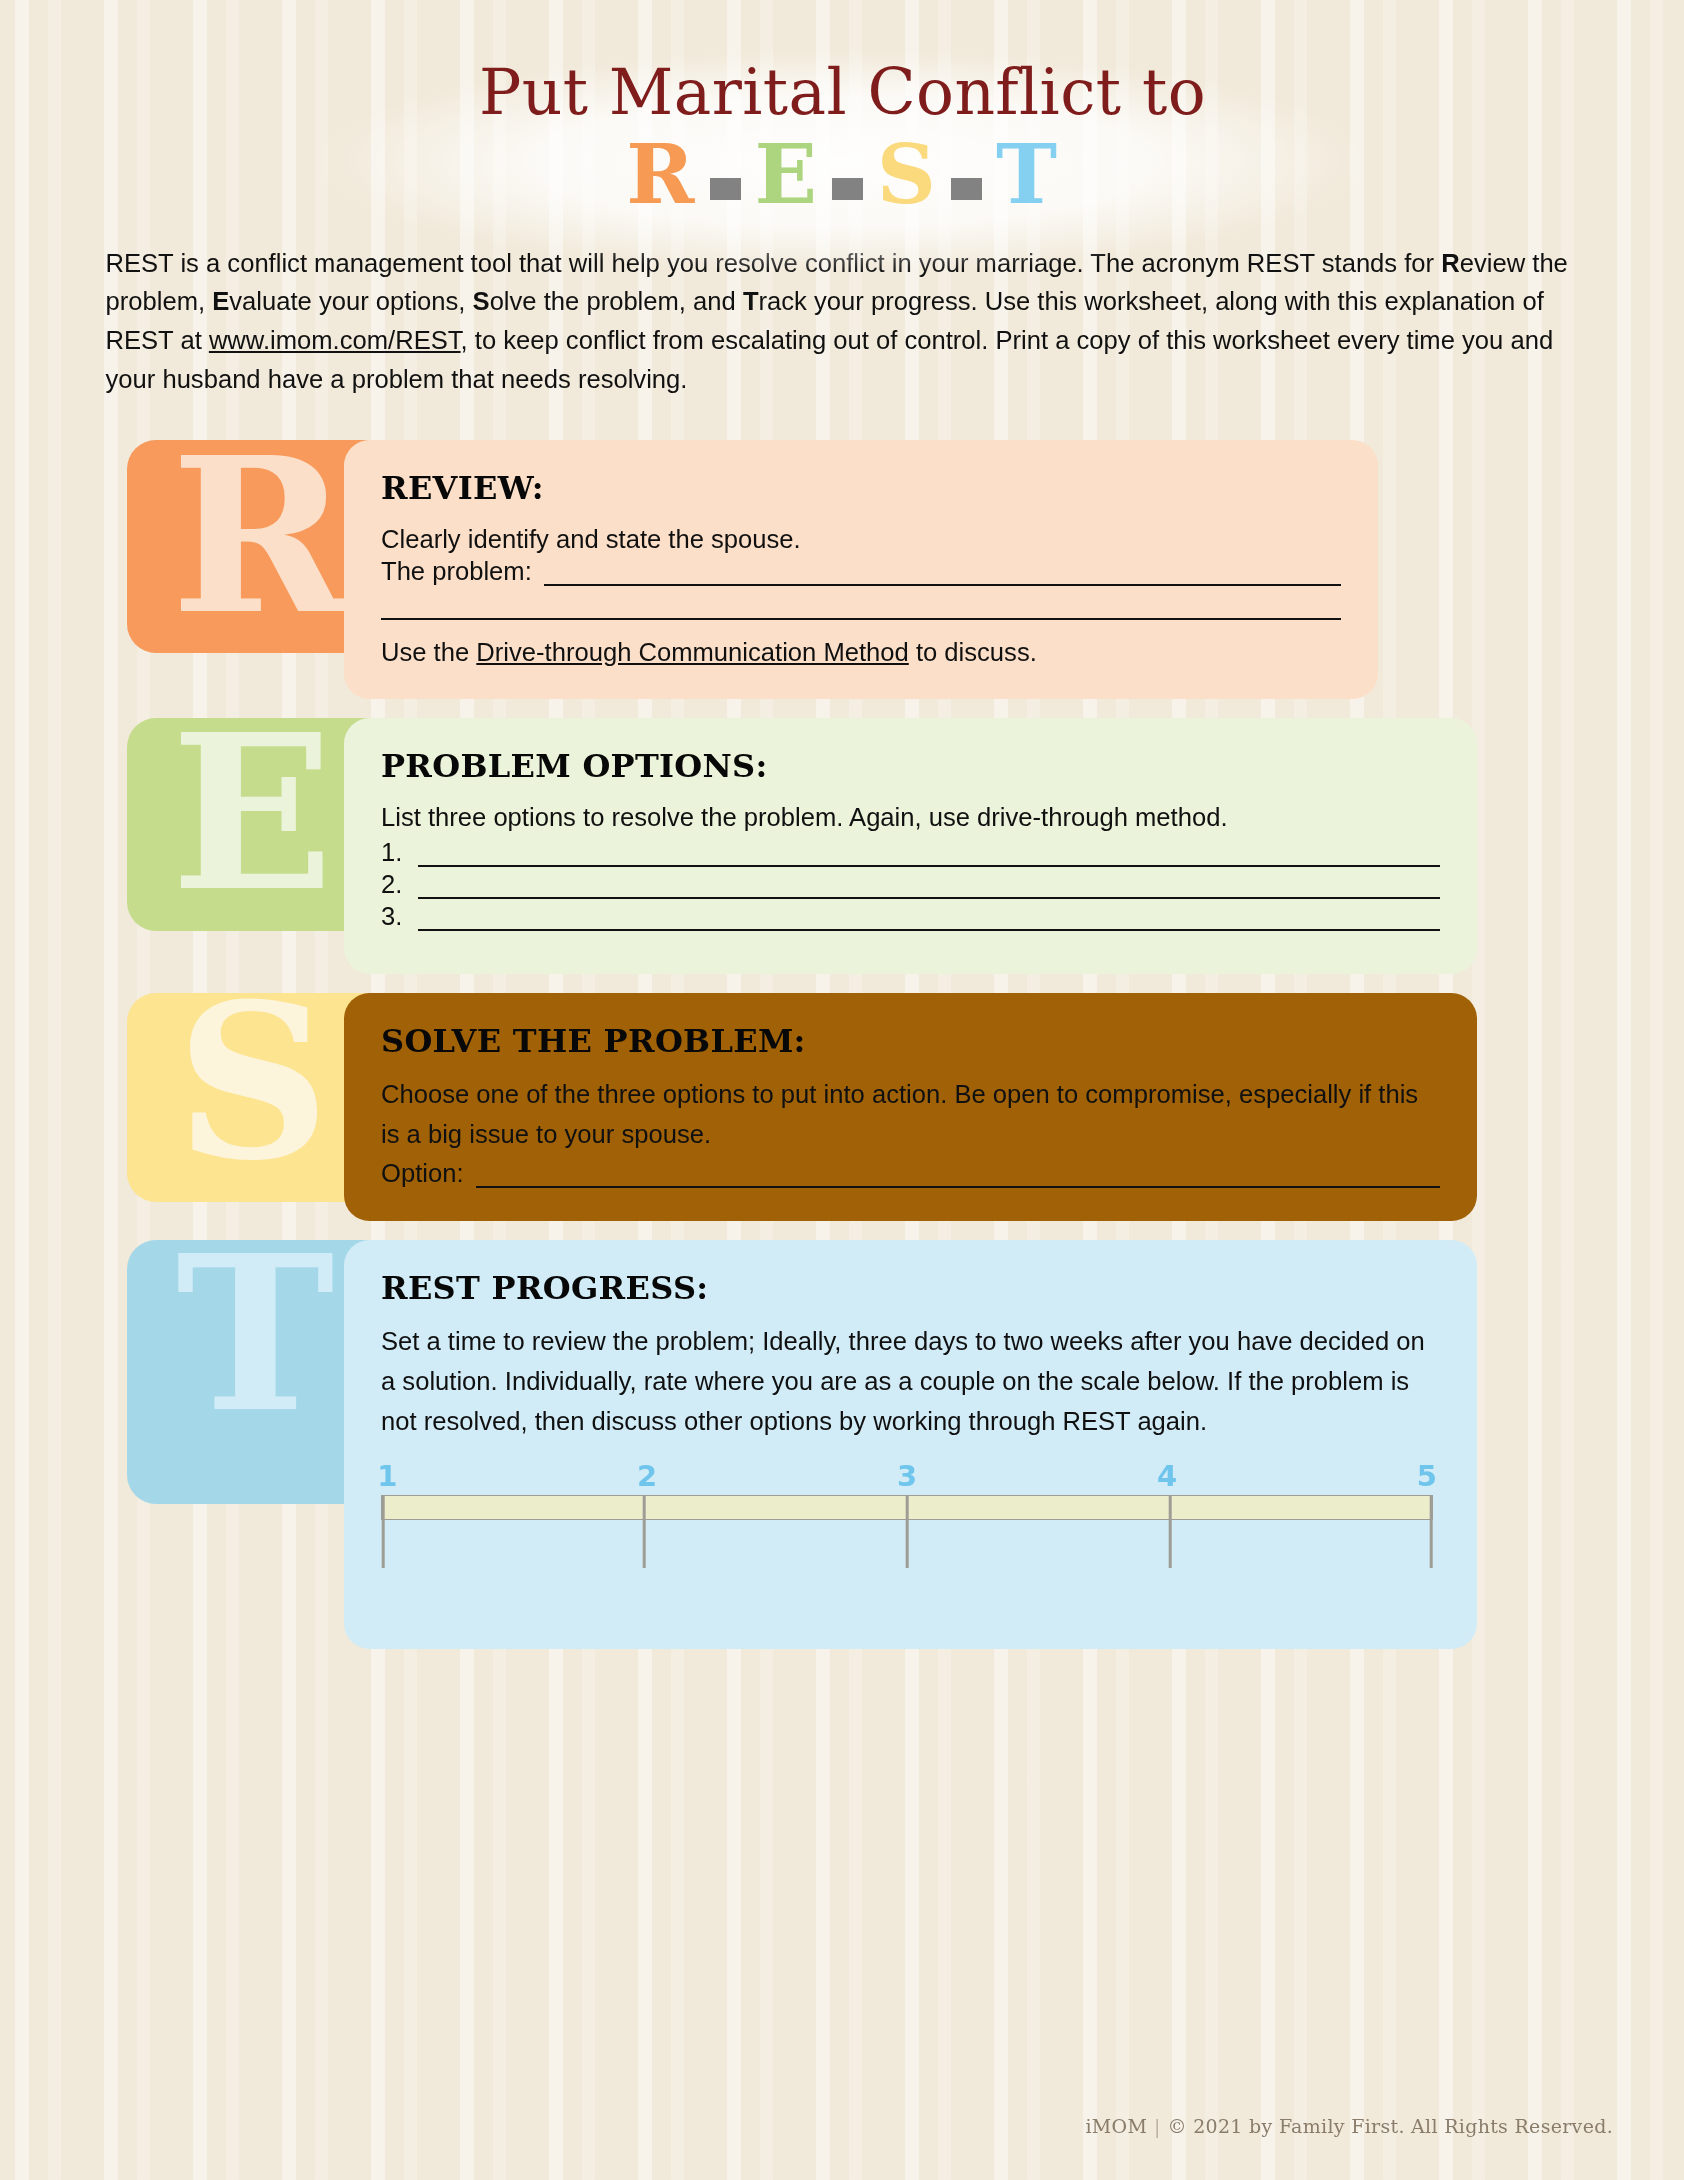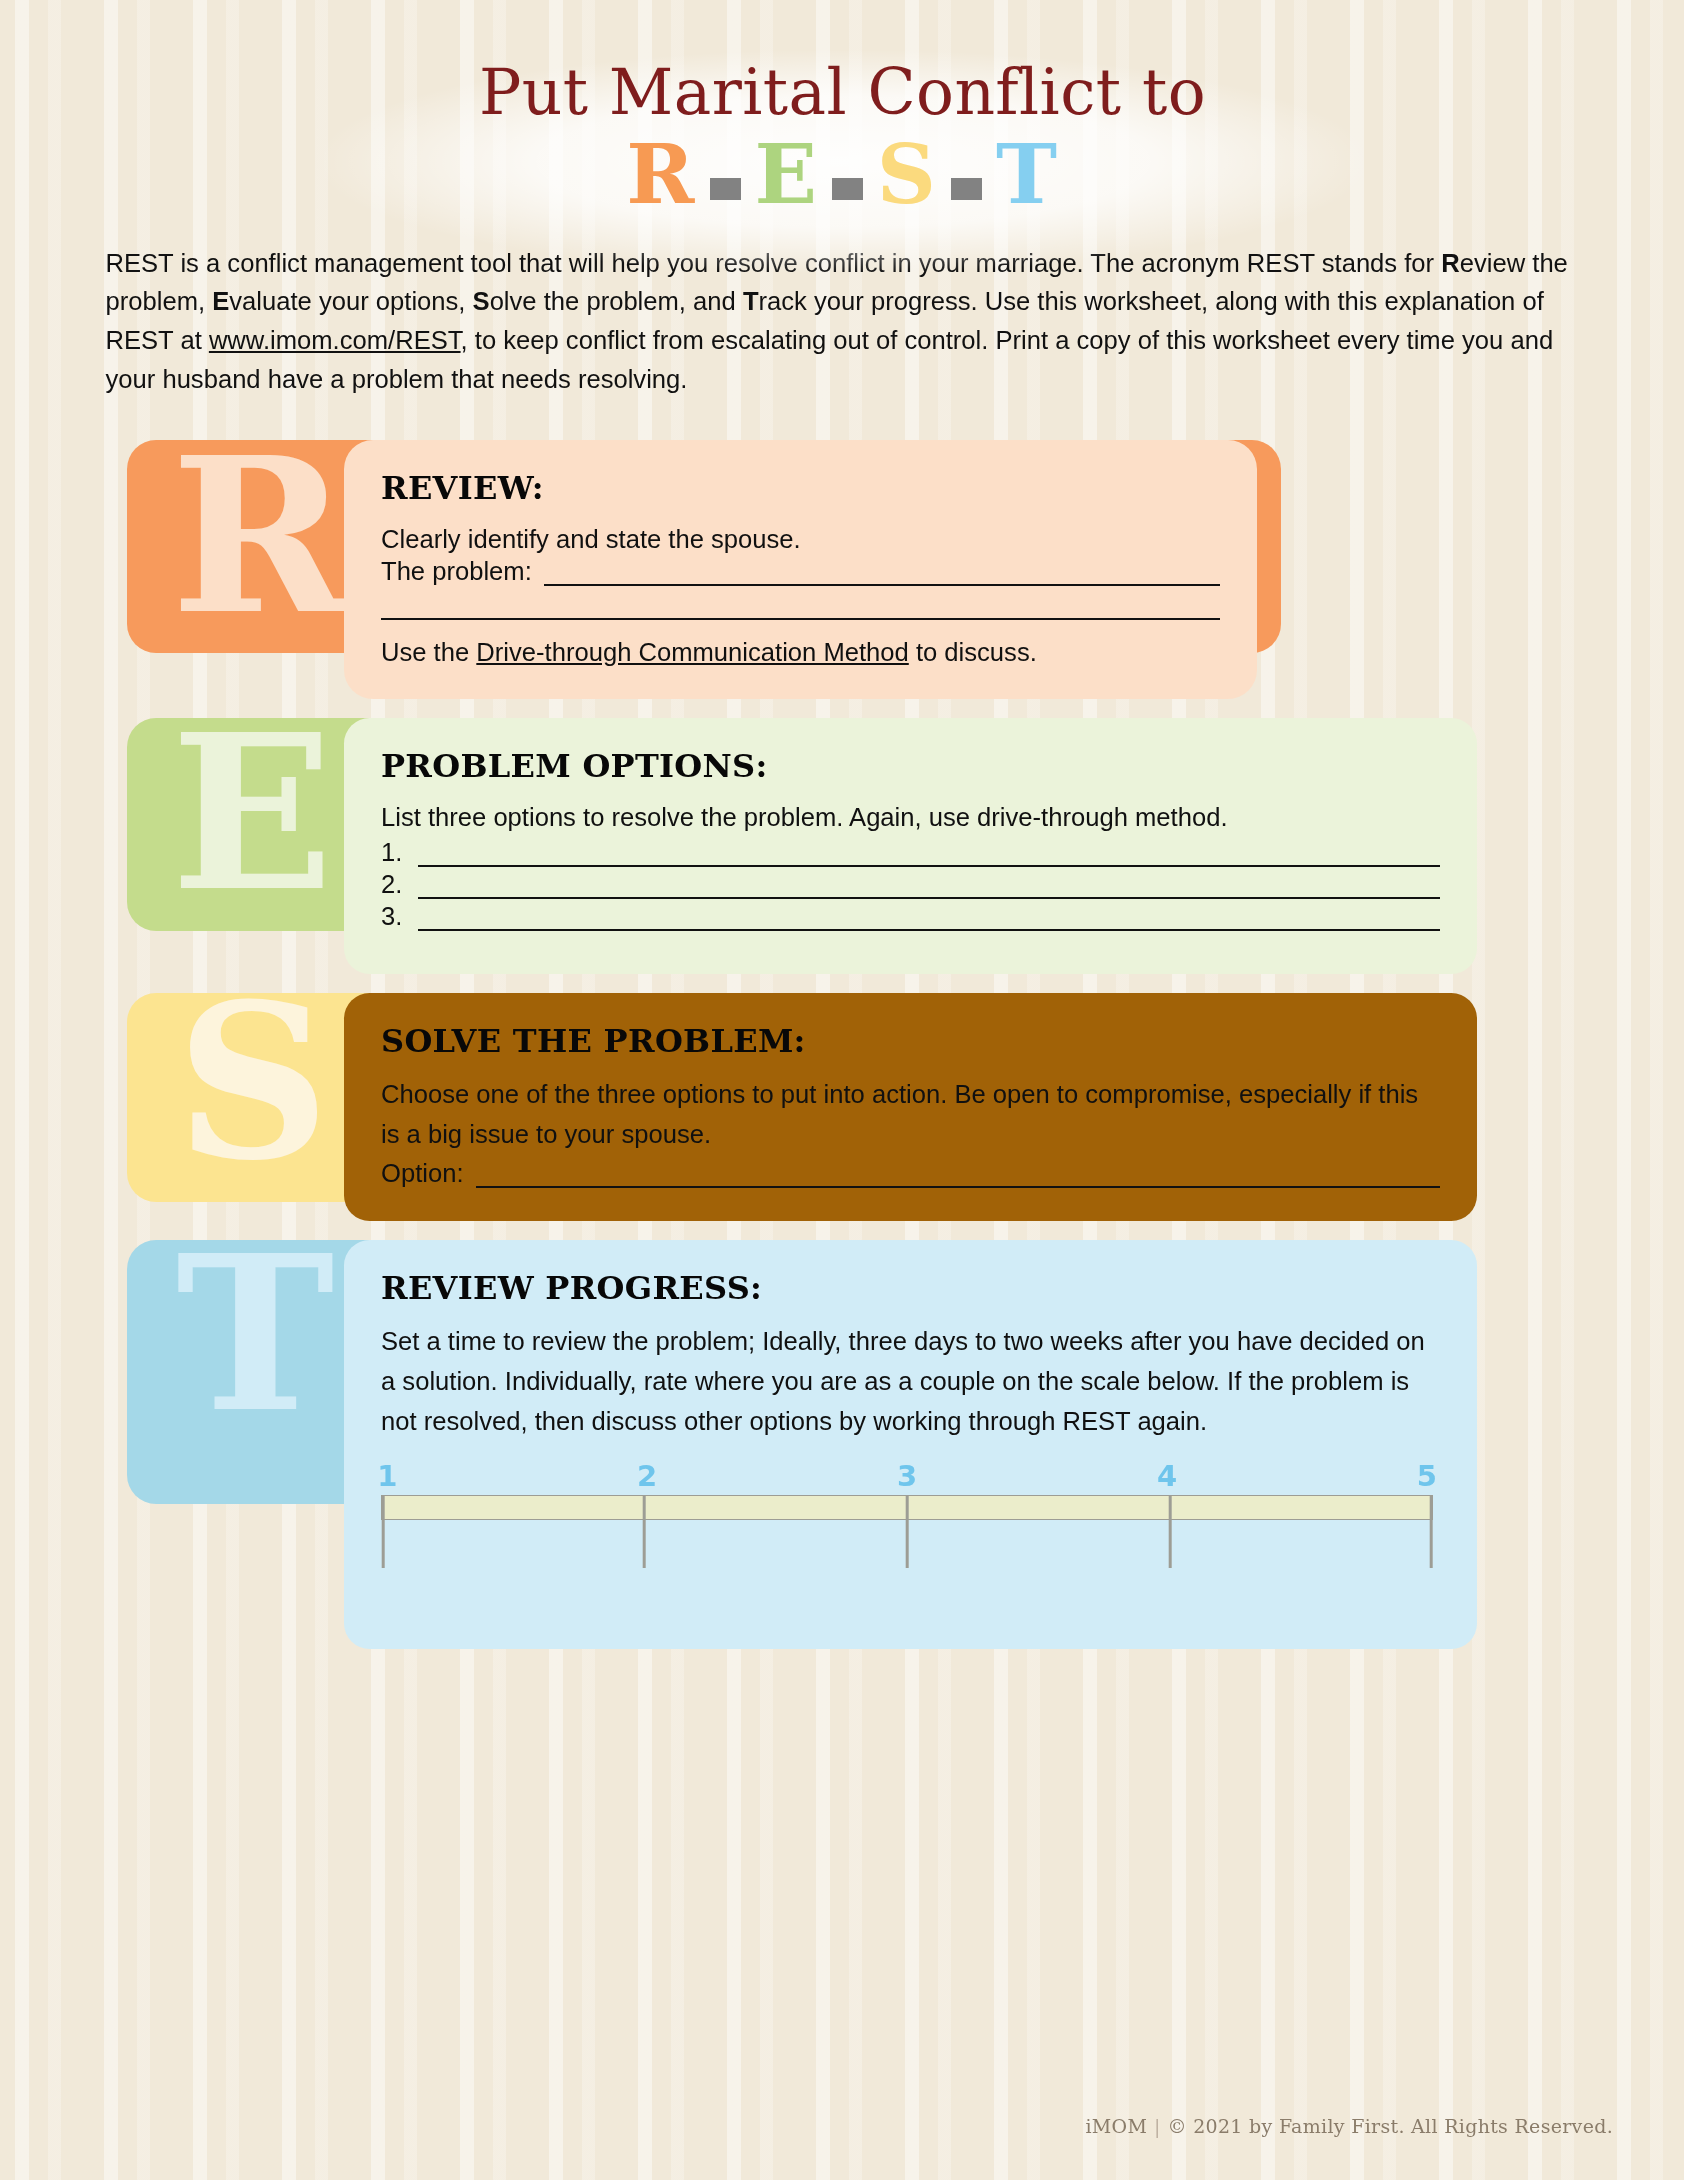--- a/index.html
+++ b/index.html
@@ -154,21 +154,21 @@
   }
   .rule-full {
     border-bottom: 2.6px solid #111111;
     height: 34px;
     width: 100%;
   }
 
   
   #card-review .outer { width: 1154px; height: 213px; background: #F79A5C; }
   #card-review .watermark { left: 44px; top: 8.5px; font-size: 213px; color: #FCDFC8; }
-  #card-review .inner { margin-left: 217px; width: 913px; background: #FCDFC8; min-height: 239px; border-radius: 29px; }
+  #card-review .inner { margin-left: 217px; width: 1034px; background: #FCDFC8; min-height: 239px; }
 
   #card-evaluate .outer { width: 1154px; height: 213px; background: #C4DC8C; }
   #card-evaluate .watermark { left: 44px; top: 8.5px; font-size: 213px; color: #EBF3DA; }
   #card-evaluate .inner { margin-left: 217px; width: 1133px; background: #EBF3DA; min-height: 256px; }
 
   #card-solve .outer { width: 1154px; height: 209px; background: #FCE490; }
   #card-solve .watermark { left: 49px; top: 1.7px; font-size: 213px; color: #FDF4DC; }
   #card-solve .inner { margin-left: 217px; width: 1133px; background: #FDF4DC; min-height: 228px; }
 
   #card-track .outer { width: 1154px; height: 264px; background: #A4D8E8; }
@@ -306,21 +306,21 @@
           <span class="fill-label">Option:</span>
           <span class="rule"></span>
         </div>
       </div>
     </div>
 
     <div class="card" id="card-track">
       <div class="outer" style="background: rgb(164, 216, 232);"></div>
       <div class="watermark" style="color: rgb(209, 236, 247);">T</div>
       <div class="inner" style="background: rgb(209, 236, 247);">
-        <div class="card-title">REVIEW PROGRESS:</div>
+        <div class="card-title">REST PROGRESS:</div>
         <div class="card-text loose">Set a time to review the problem; Ideally, three days to two weeks after you have decided on a solution. Individually, rate where you are as a couple on the scale below. If the problem is not resolved, then discuss other options by working through REST again.</div>
 
         <div class="scale-wrap">
           <div class="scale-numbers">
             <span class="scale-num" style="left: 0.6%; color: rgb(111, 197, 236);">1</span>
             <span class="scale-num" style="left: 25.3%; color: rgb(111, 197, 236);">2</span>
             <span class="scale-num" style="left: 50%; color: rgb(111, 197, 236);">3</span>
             <span class="scale-num" style="left: 74.7%; color: rgb(111, 197, 236);">4</span>
             <span class="scale-num" style="left: 99.4%; color: rgb(111, 197, 236);">5</span>
           </div>

